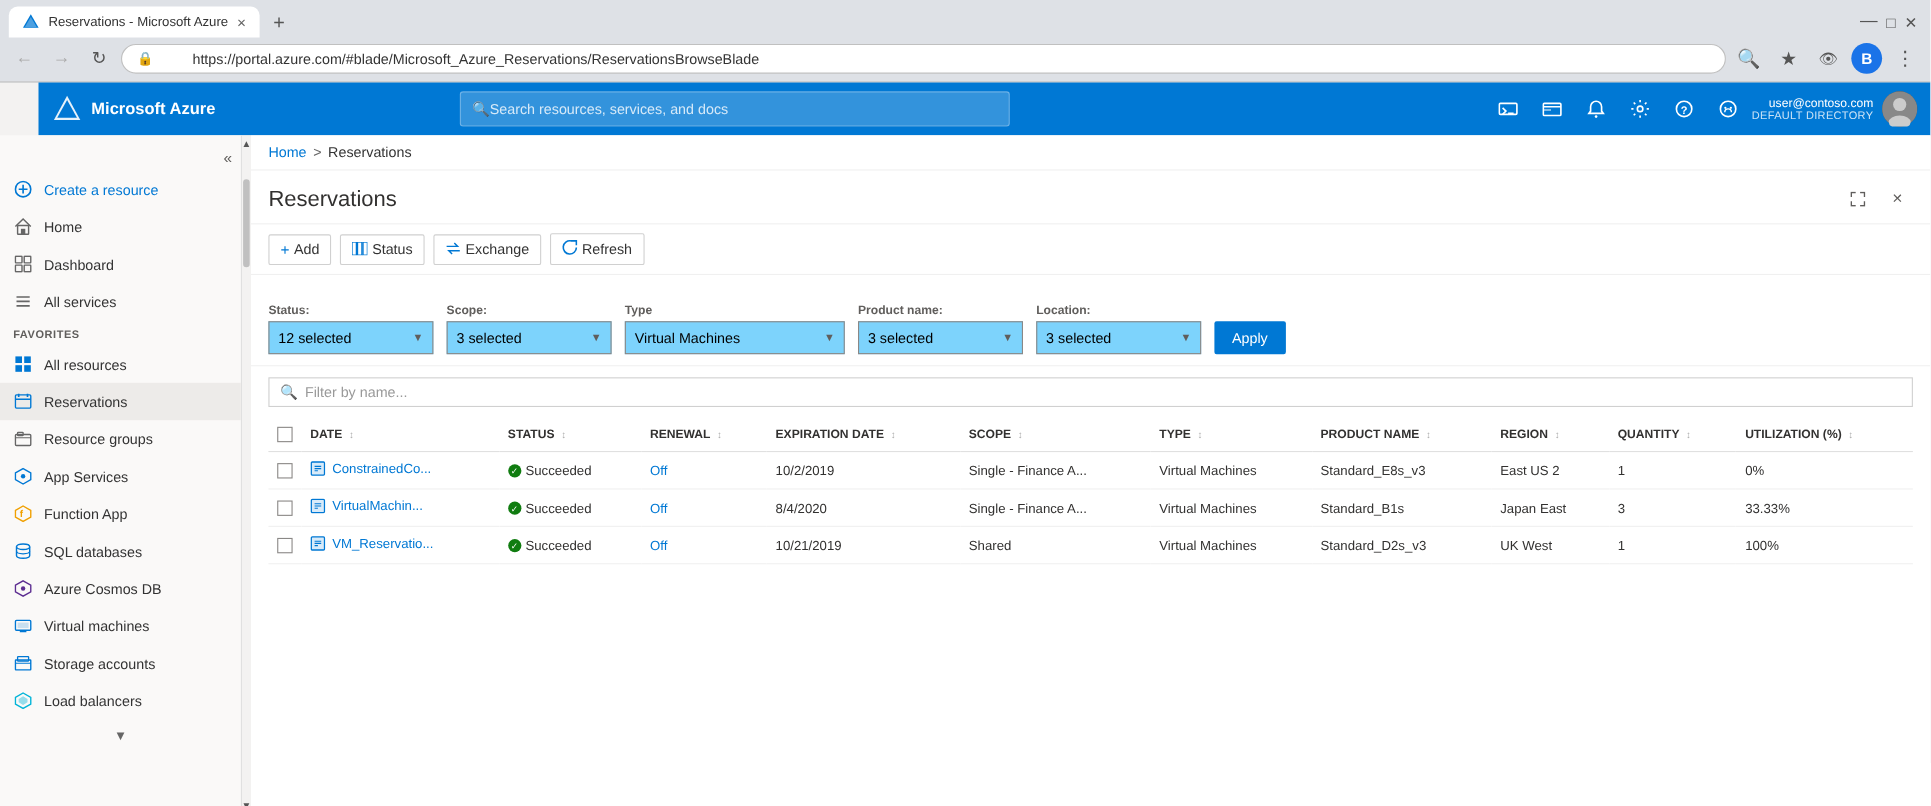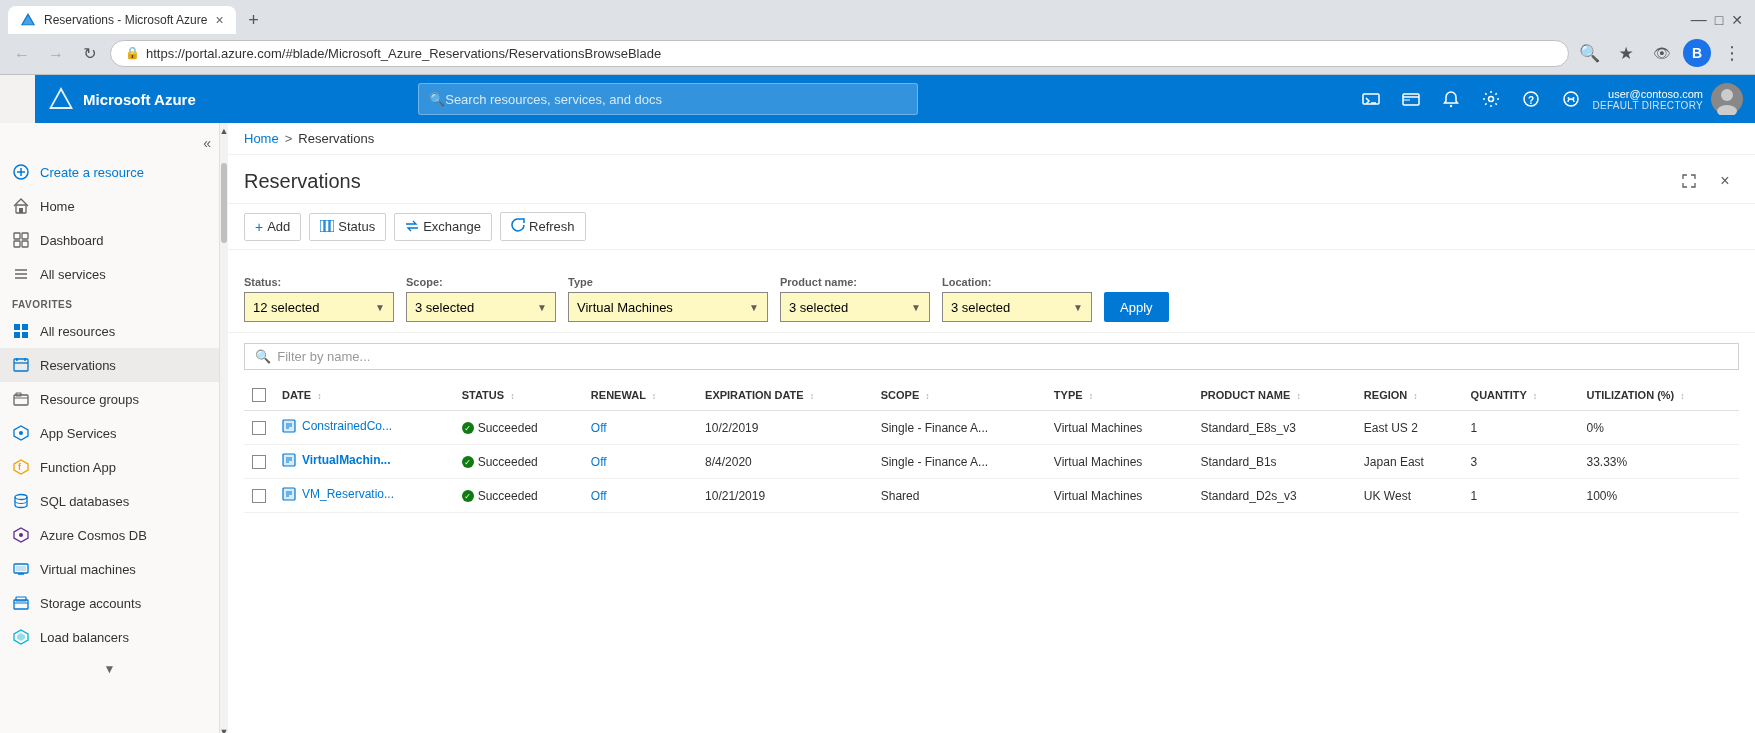--- a/index.html
+++ b/index.html
@@ -10,21 +10,21 @@
     .browser-title-bar { display: flex; align-items: center; padding: 6px 8px 0; gap: 4px; }
     .browser-tab { display: flex; align-items: center; background: white; border-radius: 8px 8px 0 0; padding: 6px 12px; gap: 8px; font-size: 13px; min-width: 180px; }
     .browser-tab-icon { width: 16px; height: 16px; }
     .browser-tab-title { flex: 1; font-size: 12px; color: #333; }
     .browser-tab-close { font-size: 14px; color: #666; cursor: pointer; }
     .browser-new-tab { width: 28px; height: 28px; display: flex; align-items: center; justify-content: center; font-size: 18px; color: #555; cursor: pointer; }
     .browser-controls { display: flex; align-items: center; padding: 4px 8px 6px; gap: 6px; }
     .browser-nav-btn { width: 28px; height: 28px; border-radius: 50%; border: none; background: none; cursor: pointer; display: flex; align-items: center; justify-content: center; font-size: 16px; color: #555; }
     .browser-nav-btn.disabled { color: #aaa; cursor: default; }
     .browser-address-bar { flex: 1; display: flex; align-items: center; background: white; border-radius: 20px; padding: 5px 14px; gap: 6px; border: 1px solid #c0c0c0; font-size: 13px; }
-    .browser-address-text { flex: 1; color: #333; font-size: 13px; }
+    .browser-address-text { flex: 1; color: #333; font-size: 13px; margin-left: 29px; }
     .browser-action-icons { display: flex; align-items: center; gap: 6px; }
     .browser-icon-btn { width: 30px; height: 30px; display: flex; align-items: center; justify-content: center; border-radius: 50%; cursor: pointer; color: #555; font-size: 17px; }
     .browser-user-avatar { width: 28px; height: 28px; border-radius: 50%; background: #1a73e8; color: white; display: flex; align-items: center; justify-content: center; font-size: 14px; font-weight: bold; }
 
     
     .azure-topbar { background: #0078d4; display: flex; align-items: center; height: 48px; padding: 0 12px; gap: 10px; margin-left: 35px; }
     .azure-logo { display: flex; align-items: center; gap: 8px; }
     .azure-logo-icon { width: 28px; height: 28px; }
     .azure-logo-text { color: white; font-size: 15px; font-weight: 600; }
     .azure-search { flex: 1; max-width: 500px; margin: 0 auto; background: rgba(255,255,255,0.2); border-radius: 3px; display: flex; align-items: center; padding: 0 10px; height: 32px; border: 1px solid rgba(255,255,255,0.3); }
@@ -64,21 +64,21 @@
 
     
     .toolbar { padding: 8px 16px; display: flex; align-items: center; gap: 8px; border-bottom: 1px solid #f0f0f0; }
     .toolbar-btn { display: flex; align-items: center; gap: 4px; padding: 5px 10px; border: 1px solid #d0d0d0; background: white; border-radius: 2px; cursor: pointer; font-size: 13px; color: #333; }
     .toolbar-btn-icon { font-size: 14px; color: #0078d4; }
 
     
     .filters { padding: 10px 16px; display: flex; align-items: flex-end; flex-wrap: wrap; gap: 12px; border-bottom: 1px solid #f0f0f0; }
     .filter-group { display: flex; flex-direction: column; gap: 4px; margin-top: 16px; }
     .filter-label { font-size: 11px; color: #605e5c; font-weight: 600; }
-    .filter-select { display: flex; align-items: center; border: 1px solid #8a8886; background: #fef9c3; padding: 4px 8px; height: 30px; min-width: 150px; cursor: pointer; font-size: 13px; gap: 4px; }
+    .filter-select { display: flex; align-items: center; border: 1px solid #8a8886; background: #7dd3fc; padding: 4px 8px; height: 30px; min-width: 150px; cursor: pointer; font-size: 13px; gap: 4px; }
     .filter-select-text { flex: 1; }
     .filter-select-arrow { color: #605e5c; font-size: 10px; }
     .filter-select.wide { min-width: 200px; }
     .apply-btn { background: #0078d4; color: white; border: none; padding: 6px 16px; cursor: pointer; font-size: 13px; height: 30px; border-radius: 2px; margin-top: 28px; }
 
     
     .table-area { flex: 1; overflow: auto; padding: 0 16px; }
     .filter-input-inner { display: flex; align-items: center; gap: 6px; width: 100%; border: 1px solid #d0d0d0; padding: 5px 10px; margin: 10px 0; }
     .filter-input-inner input { border: none; outline: none; flex: 1; font-size: 13px; color: #333; }
     .filter-input-inner input::placeholder { color: #999; }
@@ -568,21 +568,21 @@
     <td>Standard_E8s_v3</td>
     <td>East US 2</td>
     <td>1</td>
     <td>0%</td>
   </tr>
             <tr>
     <td class="checkbox-cell">
       <div class="checkbox"></div>
     </td>
     <td style="color:#0078d4;cursor:pointer;">
-      <span style="display:inline-flex;align-items:flex-end;gap:6px;font-weight:bold;">
+      <span style="display:inline-flex;align-items:flex-end;gap:6px;">
         <svg width="14" height="14" viewBox="0 0 14 14">
                     <rect x="1" y="1" width="12" height="12" rx="1" fill="#0078d4" opacity="0.15"></rect>
                     <rect x="1" y="1" width="12" height="12" rx="1" fill="none" stroke="#0078d4" stroke-width="1.2"></rect>
                     <line x1="4" y1="5" x2="10" y2="5" stroke="#0078d4" stroke-width="1"></line>
                     <line x1="4" y1="7" x2="10" y2="7" stroke="#0078d4" stroke-width="1"></line>
                     <line x1="4" y1="9" x2="7" y2="9" stroke="#0078d4" stroke-width="1"></line>
                   </svg>
         VirtualMachin...
       </span>
     </td>

